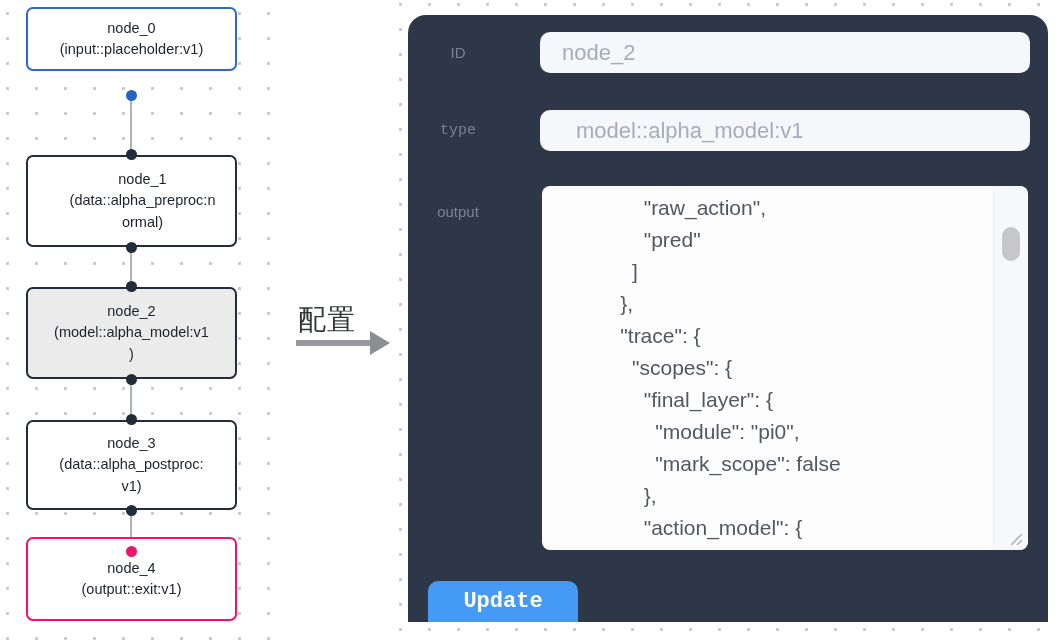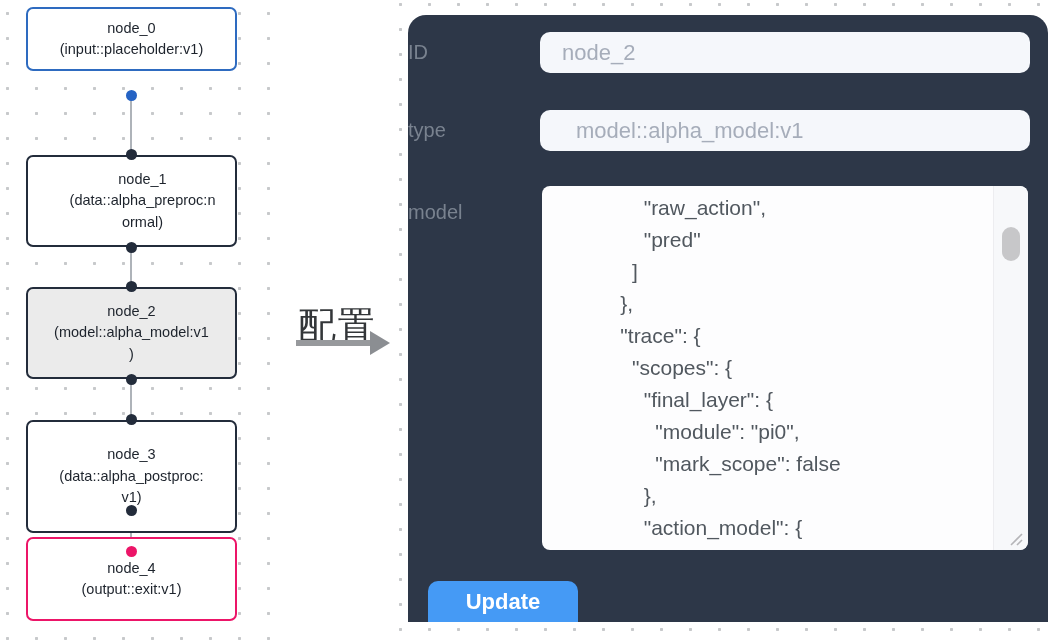--- a/index.html
+++ b/index.html
@@ -20,62 +20,62 @@
   .edge-2 { top:379px; height:41px; }
   .edge-3 { top:510px; height:41px; }
 
   
   .node { position:absolute; left:26px; width:211px; background:#ffffff; border:2px solid #232c3b;
           border-radius:7px; display:flex; align-items:center; justify-content:center; text-align:center; }
   .node-label { font-size:14.5px; line-height:21.5px; color:#1d232c; white-space:pre-line; }
   .node--0 { top:7px;  height:64px; border-color:#2e6bc0; }
   .node--1 { top:155px; height:92px;padding-left:22px; }
   .node--2 { top:287px; height:92px; background:#ebebeb; }
-  .node--3 { top:420px; height:113px; }
+  .node--3 { top:420px; height:90px; }
   .node--4 { top:537px; height:84px; border-color:#ec1568; }
 
   
   .handle { position:absolute; left:126px; width:11px; height:11px; border-radius:50%; background:#232c3b; }
   .handle--blue { background:#2563c4; }
   .handle--pink { background:#ec1568; }
 
   
-  .annotation-label { position:absolute; left:298px; top:301px; font-size:38px; color:#333639; letter-spacing:1px;
+  .annotation-label { position:absolute; left:298px; top:301px; font-size:28px; color:#333639; letter-spacing:1px;
                       font-family: "Liberation Sans", "DejaVu Sans", sans-serif; }
   .arrow-shaft { position:absolute; left:296px; top:340px; width:76px; height:6px; background:#97999c; }
   .arrow-head  { position:absolute; left:370px; top:331px; width:0; height:0;
                  border-left:20px solid #8b8e92; border-top:12px solid transparent; border-bottom:12px solid transparent; }
 
   
   .panel { position:absolute; left:408px; top:15px; width:640px; height:607px; background:#2d3748;
            border-radius:18px 18px 0 0; }
-  .field-label { position:absolute; left:0; width:100px; text-align:left; font-size:20px; color:#79828f; }
+  .field-label { position:absolute; left:0; width:100px; text-align:center; font-size:15px; color:#79828f; }
   .label-id     { top:17px;  height:41px; line-height:41px; }
-  .label-type   { top:95px;  height:41px; line-height:41px; }
+  .label-type   { top:95px;  height:41px; line-height:41px;font-family:Liberation Mono, monospace; }
   .label-config { top:175px; height:44px; line-height:44px; }
 
   .text-input { position:absolute; left:132px; width:490px; height:41px; border:none; outline:none;
                 border-radius:10px; background:#f5f7fb; color:#a6adba; font-size:22px; padding:0 22px;
                 font-family: "Liberation Sans", "DejaVu Sans", sans-serif; }
   .input-id   { top:17px; }
   .input-type { top:95px;padding-left:36px; }
 
   .config-box { position:absolute; left:134px; top:171px; width:486px; height:364px; background:#fdfdfe;
                 border-radius:8px; overflow:hidden; }
   .config-text { font-size:21px; line-height:32px; color:#51585f; padding:6px 40px 0 55px;
                  font-family: "Liberation Sans", "DejaVu Sans", sans-serif; white-space:pre; }
   .scrollbar-track { position:absolute; right:0; top:0; bottom:0; width:35px; background:#f7f8fa;
                      border-left:1px solid #ededf0; border-radius:0 8px 8px 0; }
   .scrollbar-thumb { position:absolute; left:8px; top:41px; width:18px; height:34px; border-radius:9px; background:#c7c7c9; }
   .resize-handle { position:absolute; right:4px; bottom:3px; width:16px; height:16px; }
 
   .update-button { position:absolute; left:20px; top:566px; width:150px; height:41px; border:none;
                    background:#459af5; color:#ffffff; font-weight:bold; font-size:22px;
                    border-radius:10px 10px 0 0; cursor:pointer;
-                   font-family: Liberation Sans, sans-serif; }
+                   font-family: Liberation Mono, monospace; }
 </style>
 </head>
 <body>
 
 <div class="stage">
 
   <div class="canvas canvas-left"></div>
   <div class="canvas canvas-right"></div>
 
   <div class="edge edge-0"></div>
@@ -121,21 +121,21 @@
   <div class="arrow-head"></div>
 
   <div class="panel">
 
     <div class="field-label label-id">ID</div>
     <input class="text-input input-id" type="text" value="node_2" style="">
 
     <div class="field-label label-type">type</div>
     <input class="text-input input-type" type="text" value="model::alpha_model:v1" style="">
 
-    <div class="field-label label-config">model</div>
+    <div class="field-label label-config">output</div>
     <div class="config-box">
       <div class="config-text">        "raw_action",
         "pred"
       ]
     },
     "trace": {
       "scopes": {
         "final_layer": {
           "module": "pi0",
           "mark_scope": false

